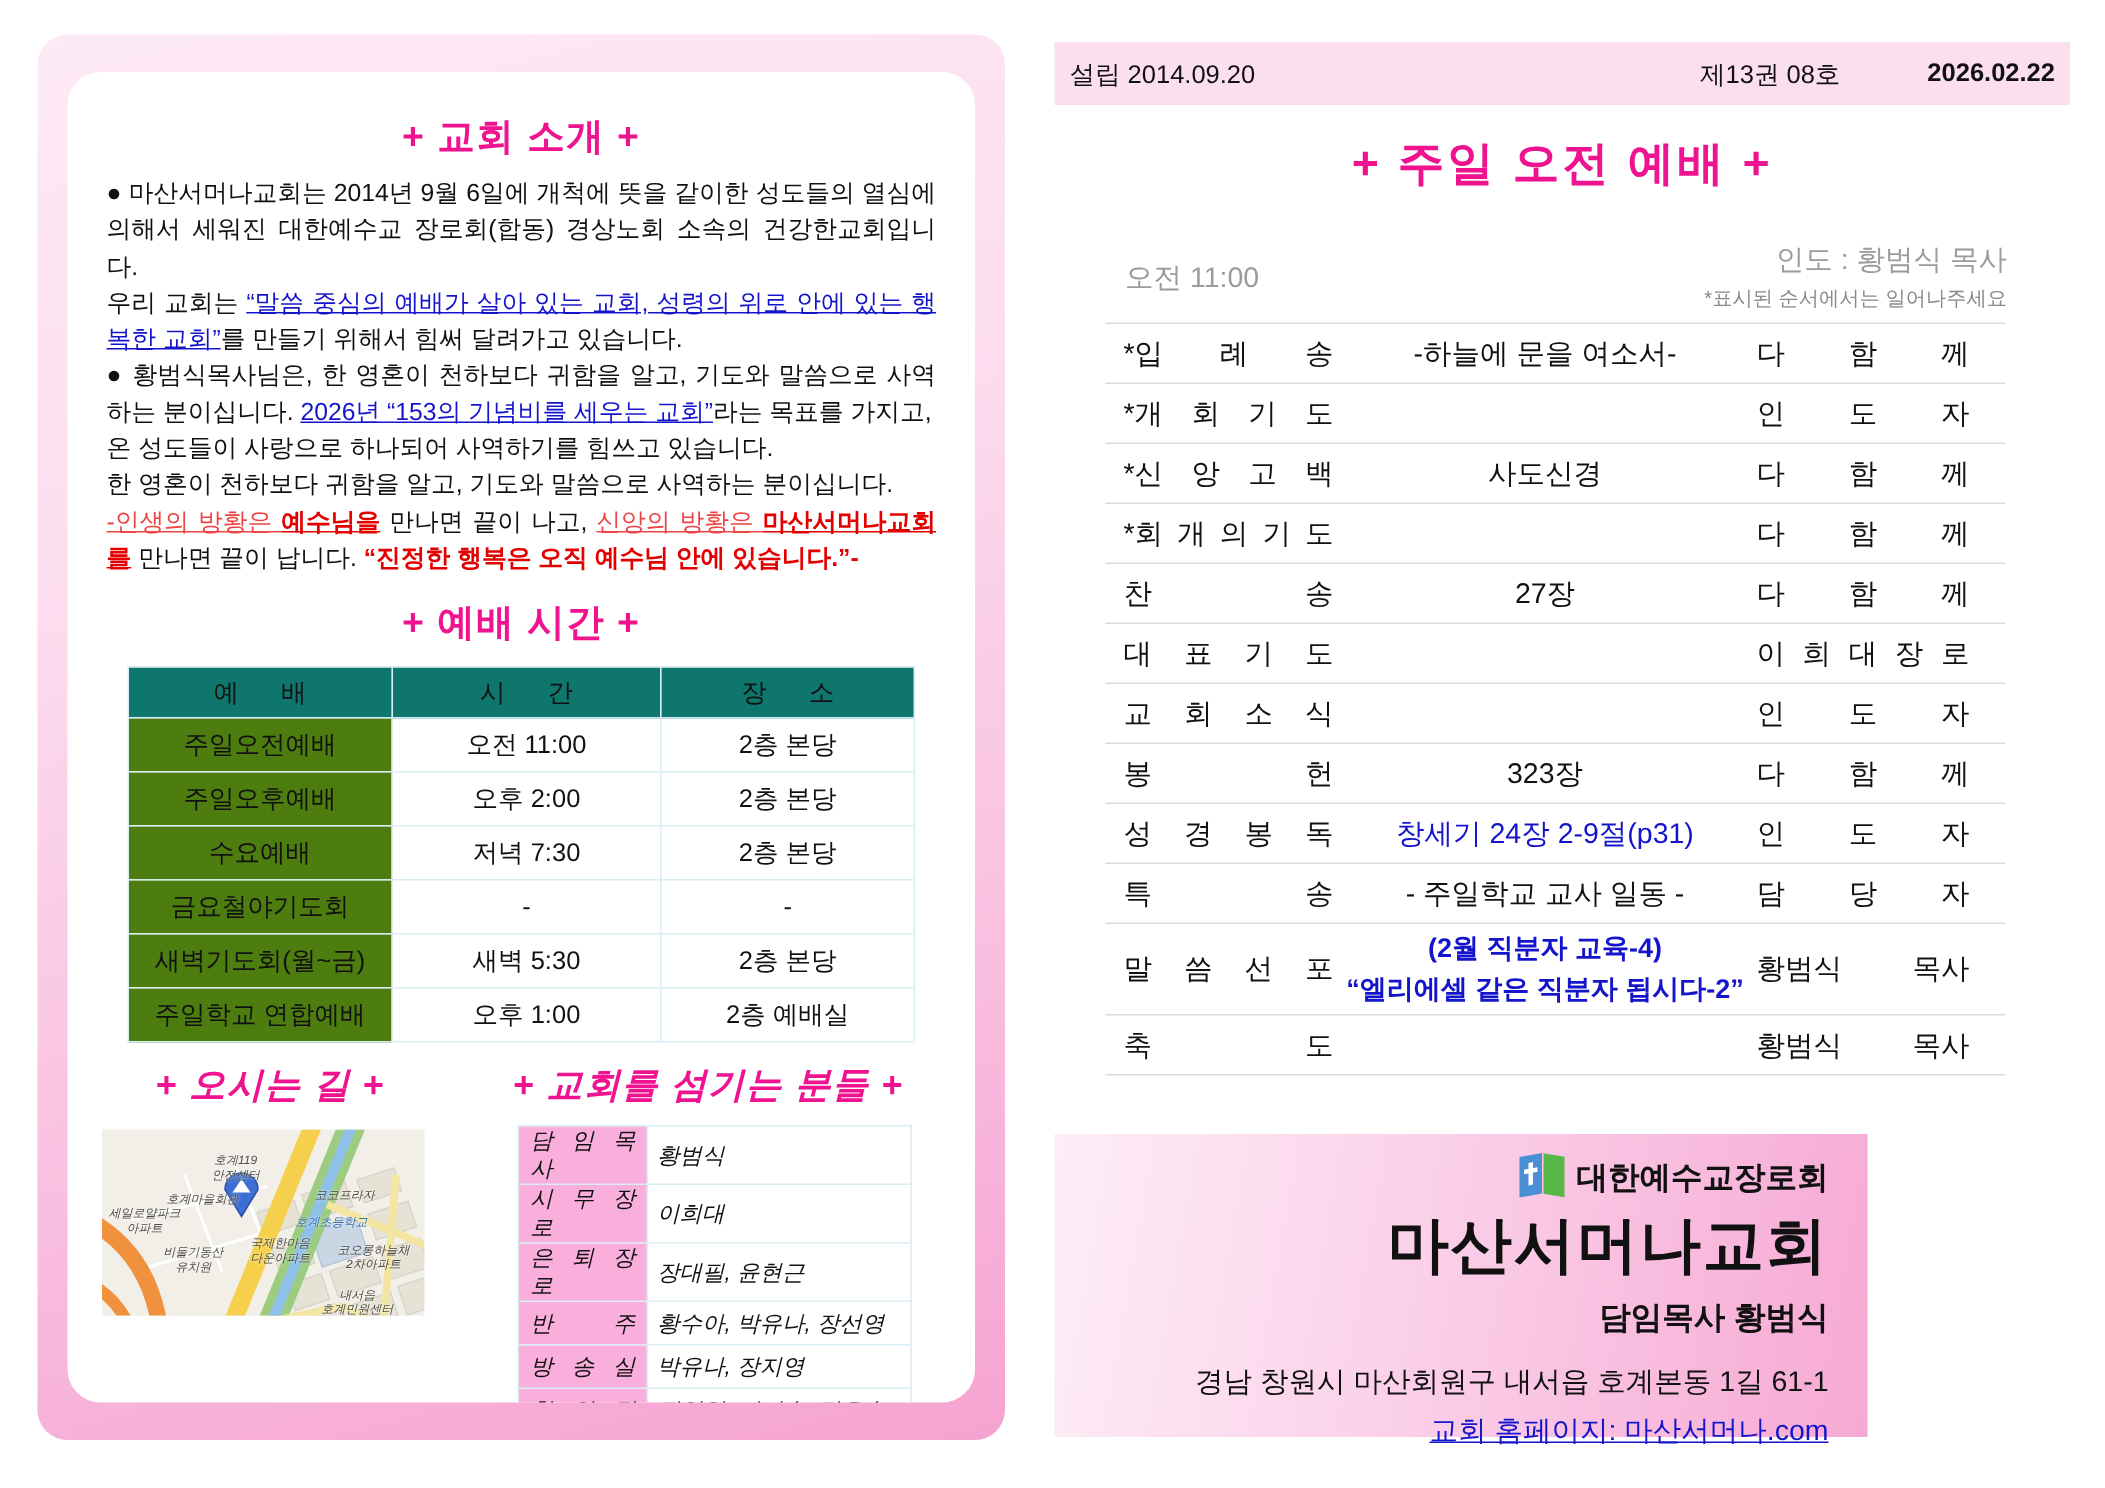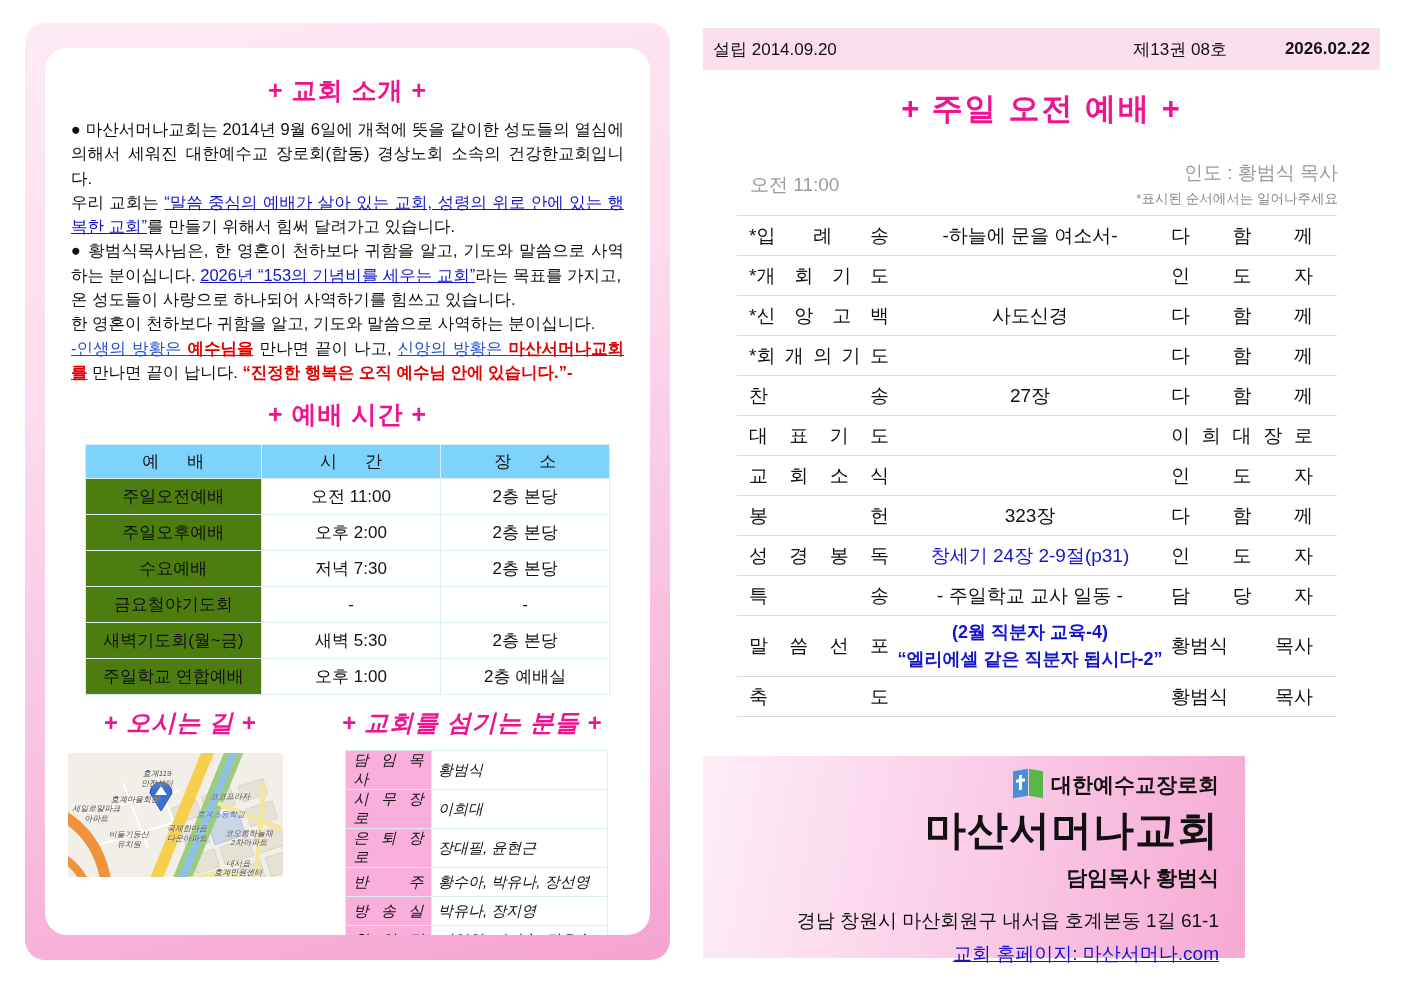--- a/index.html
+++ b/index.html
@@ -13,30 +13,30 @@
     background:linear-gradient(165deg,#fdeaf5 0%,#fcdcee 35%,#f9bfe0 70%,#f5a3d1 100%); }
   .left-card { position:absolute; left:20px; top:25px; width:605px; height:887px;
     border-radius:22px; background:#ffffff; overflow:hidden; }
 
   .sec-title { text-align:center; font-weight:700; color:var(--accent,#ef1390);
     font-size:25px; letter-spacing:1px; }
   .intro-title { margin-top:26px; }
   .intro-text { margin:10px 26px 0 26px; font-size:16.5px; line-height:24.3px;
     text-align:justify; }
   .sg-blu { color:var(--link,#1414cc); text-decoration:underline; }
-  .sg-blku { color:#1d4ed8; text-decoration:underline; }
+  .sg-blku { color:#ef4444; text-decoration:underline; }
   .sg-redu { color:var(--red,#e30000); text-decoration:underline; font-weight:700; }
   .sg-red { color:var(--red,#e30000); font-weight:700; }
 
   .sched-title { margin-top:14px; }
   table.sched { width:525px; margin:13px auto 0 auto; border-collapse:collapse;
     font-size:17px; }
   table.sched th, table.sched td { border:1px solid #d9edf4; height:36px;
     text-align:center; font-weight:400; }
-  table.sched thead th { background:#7dd3fc; height:34px; }
+  table.sched thead th { background:#0f766e; height:34px; }
   table.sched td.c0 { background:#4d7c0f; width:176px; }
   table.sched td.c1 { width:180px; }
   table.sched td.c2 { width:169px; }
   table.sched th span { display:inline-block; width:62px; text-align:justify;
     text-align-last:justify; }
 
   .bottom-wrap { position:relative; height:260px; margin-top:12px;font-style:italic; }
   .h-directions { position:absolute; left:10px; top:0; width:250px; font-size:24px; }
   .h-servants { position:absolute; left:262px; top:0; width:330px; font-size:24px; }
 

